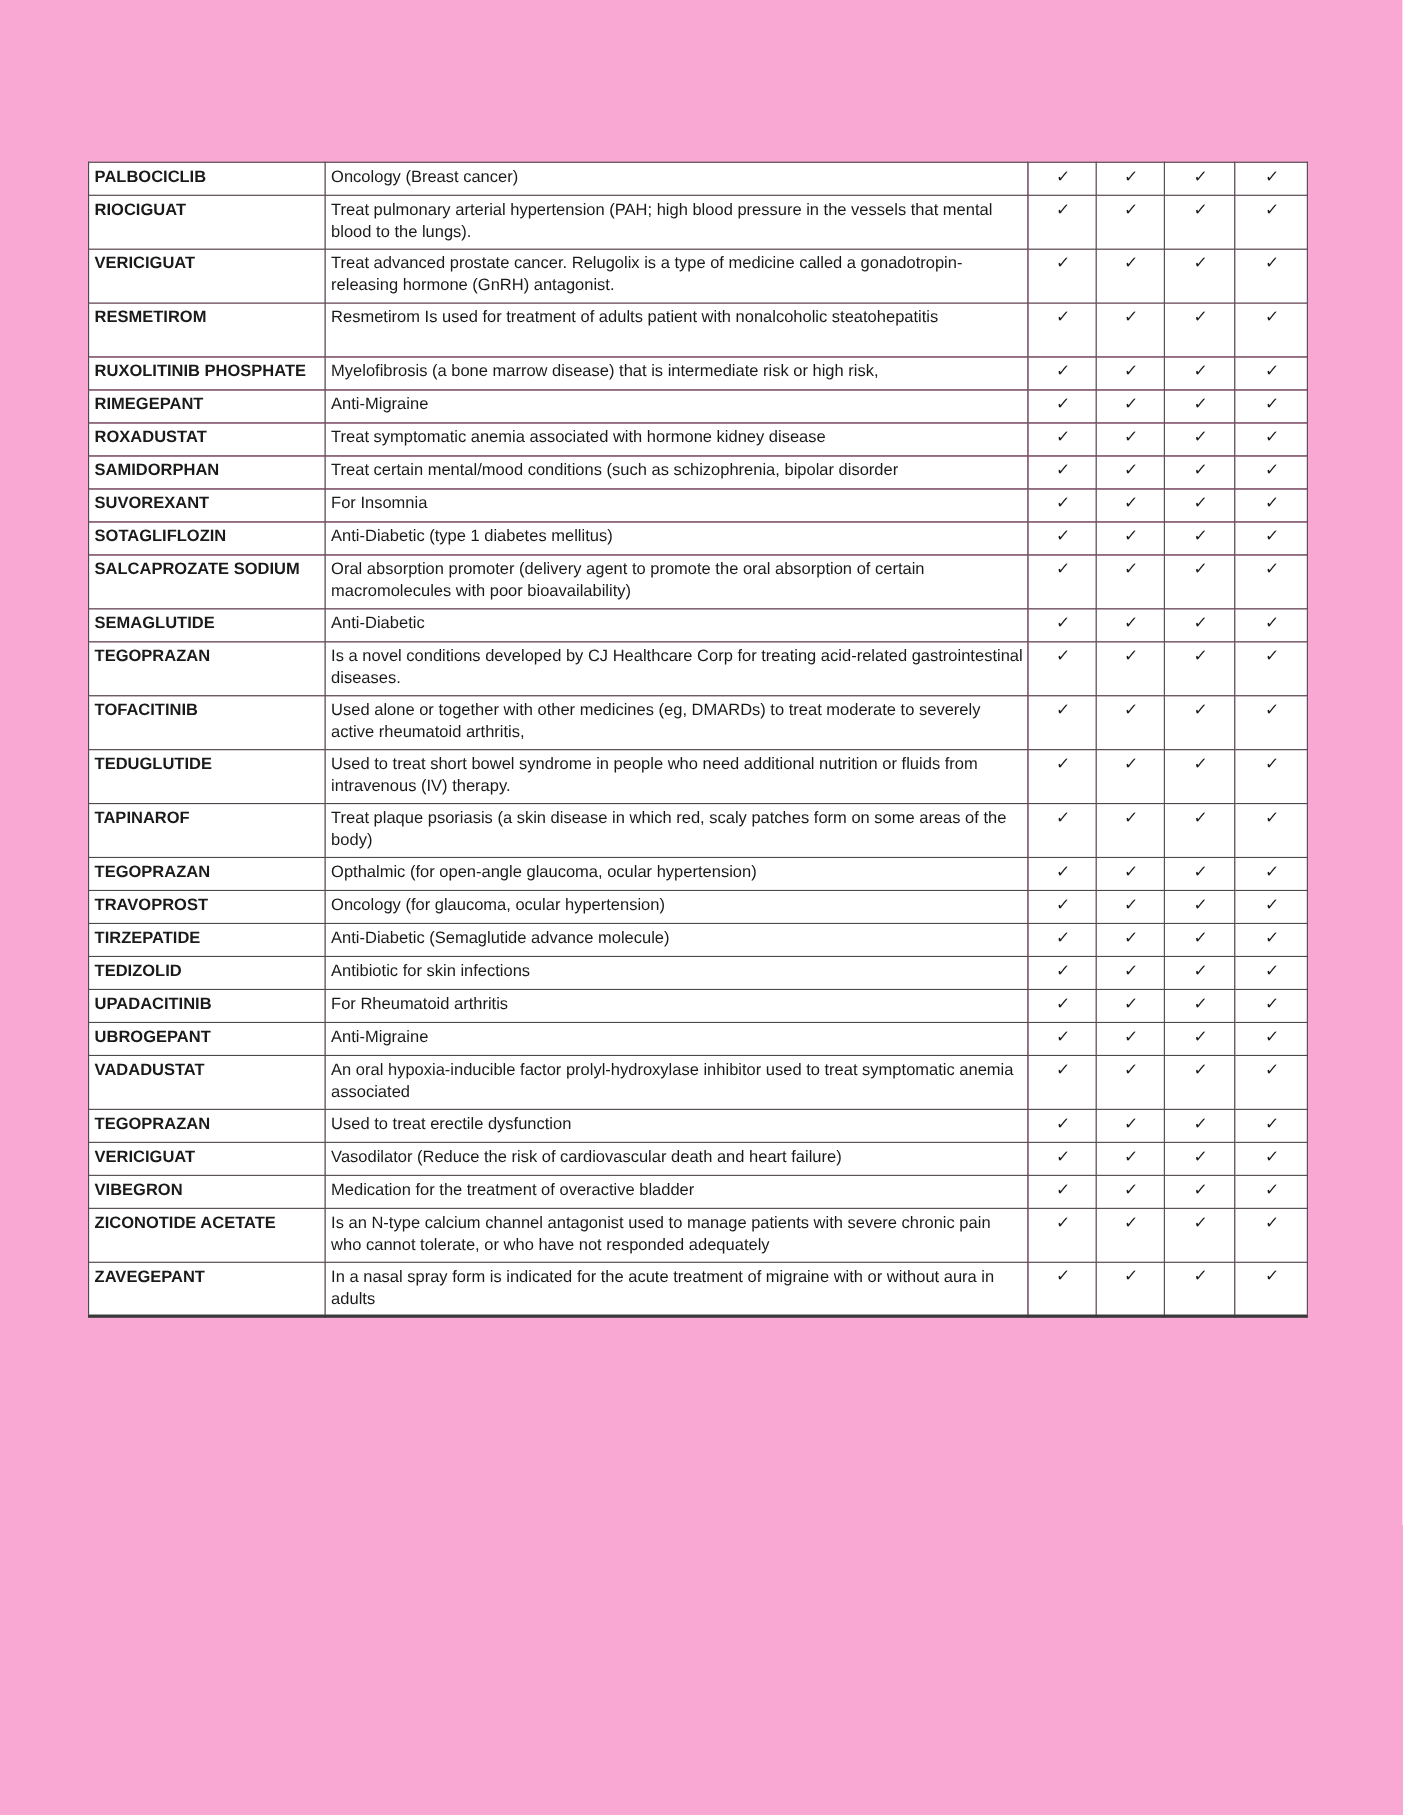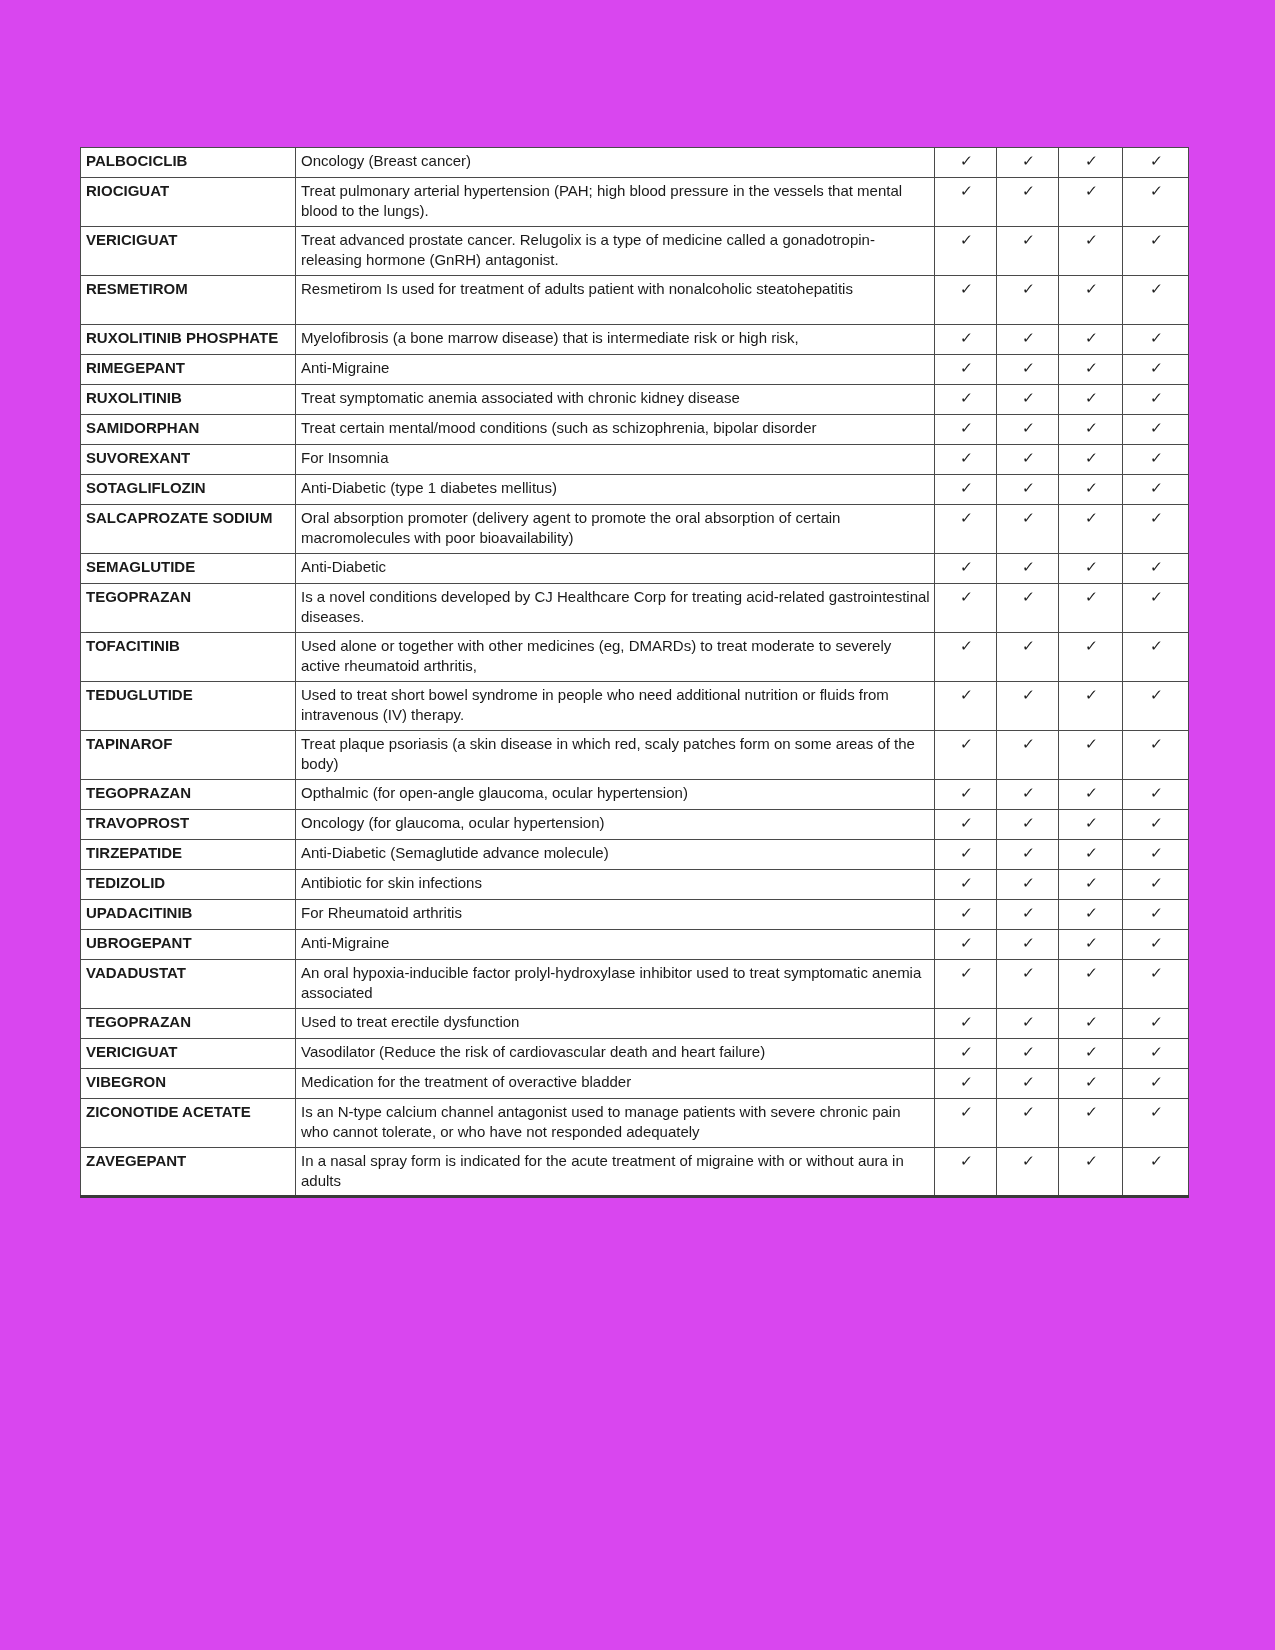--- a/index.html
+++ b/index.html
@@ -1,20 +1,20 @@
 <!DOCTYPE html>
 <html><head>
 <meta charset="utf-8">
 <style>
   html, body { margin: 0; padding: 0; background: #ffffff; }
   .page {
     position: relative;
     width: 1275px;
     height: 1650px;
-    background: #d946ef;
+    background: #f9a8d4;
     font-family: "Liberation Sans", sans-serif;
     color: #1a1a1a;
     overflow: hidden;
   }
   table.drug-table {
     position: absolute;
     left: 80px;
     top: 147px;
     width: 1108px;
     border-collapse: collapse;
@@ -95,22 +95,22 @@
         </tr>
         <tr class="h1">
           <td class="name-cell">RIMEGEPANT</td>
           <td class="desc-cell">Anti-Migraine</td>
           <td class="check-cell"><span class="checkmark">✓</span></td>
           <td class="check-cell"><span class="checkmark">✓</span></td>
           <td class="check-cell"><span class="checkmark">✓</span></td>
           <td class="check-cell"><span class="checkmark">✓</span></td>
         </tr>
         <tr class="h1">
-          <td class="name-cell">RUXOLITINIB</td>
-          <td class="desc-cell">Treat symptomatic anemia associated with chronic kidney disease</td>
+          <td class="name-cell">ROXADUSTAT</td>
+          <td class="desc-cell">Treat symptomatic anemia associated with hormone kidney disease</td>
           <td class="check-cell"><span class="checkmark">✓</span></td>
           <td class="check-cell"><span class="checkmark">✓</span></td>
           <td class="check-cell"><span class="checkmark">✓</span></td>
           <td class="check-cell"><span class="checkmark">✓</span></td>
         </tr>
         <tr class="h1">
           <td class="name-cell">SAMIDORPHAN</td>
           <td class="desc-cell">Treat certain mental/mood conditions (such as schizophrenia, bipolar disorder</td>
           <td class="check-cell"><span class="checkmark">✓</span></td>
           <td class="check-cell"><span class="checkmark">✓</span></td>

